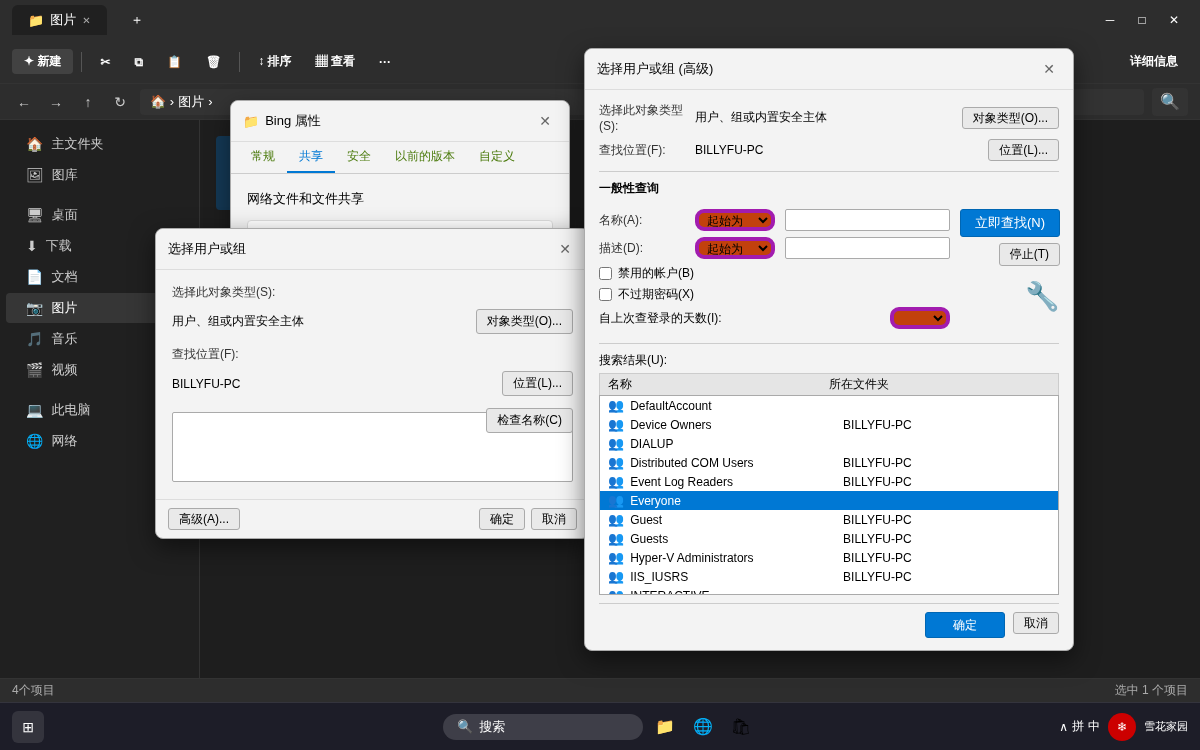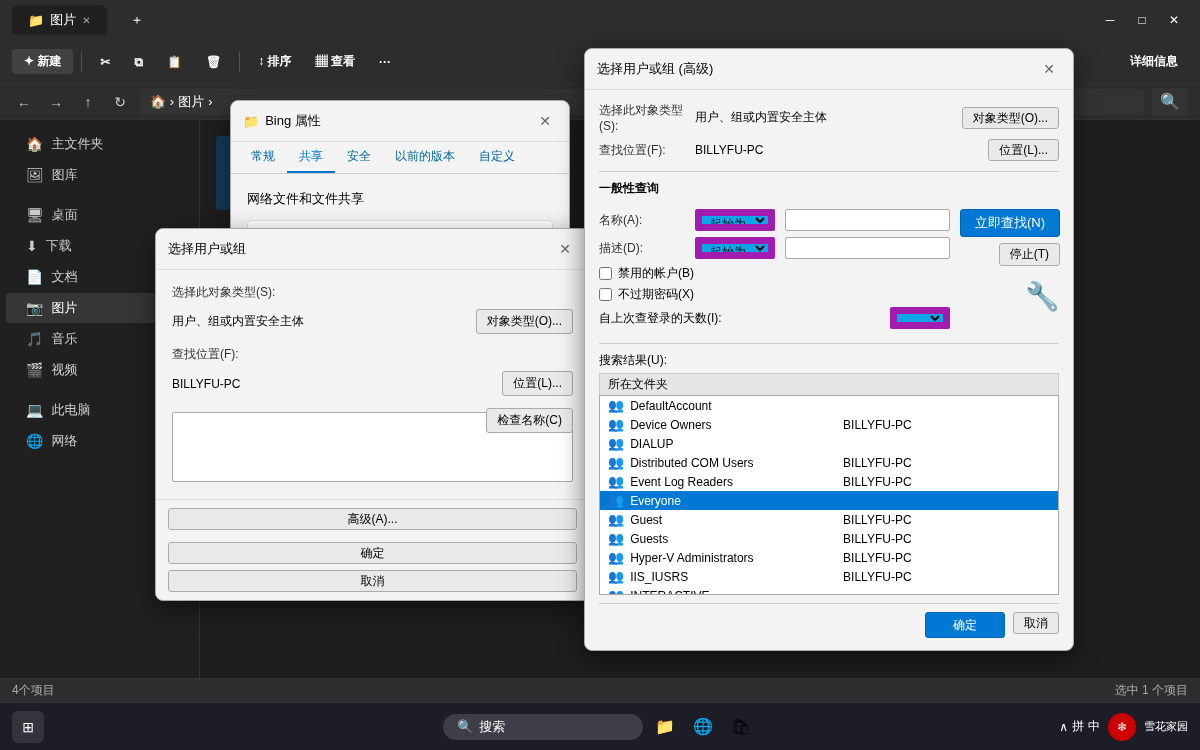--- a/index.html
+++ b/index.html
@@ -70,29 +70,29 @@
     .bing-props {
       position: absolute; top: 100px; left: 230px; width: 340px;
       background: #f3f3f3; border: 1px solid #aaa; border-radius: 8px;
       box-shadow: 0 8px 24px rgba(0,0,0,0.4); z-index: 200;
       font-size: 13px; color: #000;
     }
     .dialog-titlebar { background: #f3f3f3; padding: 8px 12px; display: flex; align-items: center; justify-content: space-between; border-bottom: 1px solid #ddd; border-radius: 8px 8px 0 0; }
     .dialog-title { font-size: 13px; color: #000; display: flex; align-items: center; gap: 6px; }
     .dialog-close { cursor: pointer; color: #666; font-size: 14px; width: 24px; height: 24px; display: flex; align-items: center; justify-content: center; border-radius: 4px; }
     .dialog-tabs { display: flex; border-bottom: 1px solid #ccc; background: #f3f3f3; padding: 0 8px; }
-    .dialog-tab { padding: 6px 12px; font-size: 12px; cursor: pointer; color: #0369a1; border-bottom: 2px solid transparent; }
+    .dialog-tab { padding: 6px 12px; font-size: 12px; cursor: pointer; color: #4d7c0f; border-bottom: 2px solid transparent; }
     .dialog-tab.active { border-bottom: 2px solid #0078d4; color: #0078d4; }
     .dialog-body { padding: 16px; }
     .share-title { font-size: 13px; font-weight: 500; margin-bottom: 12px; color: #000; }
     .share-item { display: flex; align-items: center; gap: 10px; padding: 8px; background: #fff; border: 1px solid #ddd; border-radius: 4px; }
     .folder-icon-sm { font-size: 28px; }
     .share-name { font-size: 13px; font-weight: 500; }
     .share-sub { font-size: 11px; color: #666; }
-    .dialog-footer { padding: 8px 12px; display: flex; justify-content: flex-end; gap: 6px; border-top: 1px solid #ddd; flex-direction: column; }
+    .dialog-footer { padding: 8px 12px; display: flex; justify-content: flex-end; gap: 6px; border-top: 1px solid #ddd; }
 
     
     .select-user-small {
       position: absolute; top: 228px; left: 155px; width: 435px;
       background: #f3f3f3; border: 1px solid #aaa; border-radius: 8px;
       box-shadow: 0 8px 24px rgba(0,0,0,0.5); z-index: 300;
       font-size: 13px; color: #000;
     }
     .form-row { display: flex; align-items: center; margin-bottom: 8px; }
     .form-label { width: 140px; font-size: 12px; color: #333; flex-shrink: 0; }
@@ -103,21 +103,21 @@
     
     .advanced-dialog {
       position: absolute; top: 48px; left: 584px; width: 490px;
       background: #f3f3f3; border: 1px solid #aaa; border-radius: 8px;
       box-shadow: 0 8px 24px rgba(0,0,0,0.5); z-index: 400;
       font-size: 13px; color: #000;
     }
     .adv-row { display: flex; align-items: center; margin-bottom: 6px; gap: 6px; }
     .adv-label { width: 90px; font-size: 12px; color: #333; flex-shrink: 0; }
     .adv-input { flex: 1; height: 22px; border: 1px solid #aaa; background: #fff; padding: 0 4px; font-size: 12px; border-radius: 2px; }
-    .adv-select { height: 22px; border: 7px solid #a21caf; background: #0ea5e9; padding: 0 4px; font-size: 12px; border-radius: 2px; width: 80px; }
+    .adv-select { height: 22px; border: 4px solid #a21caf; background: #c2410c; padding: 0 4px; font-size: 12px; border-radius: 9px; width: 80px; }
     .adv-btn { padding: 2px 10px; background: #e9e9e9; border: 1px solid #aaa; border-radius: 3px; font-size: 12px; cursor: pointer; white-space: nowrap; height: 22px; }
     .adv-btn.primary { background: #0078d4; color: #fff; border: 1px solid #0066b3; min-width: 80px; padding: 3px 14px; height: 26px; font-size: 12px; }
     .adv-btn.find { background: #0078d4; color: #fff; border: 1px solid #0066b3; padding: 4px 14px; font-size: 13px; height: 28px; border-radius: 3px; cursor: pointer; }
     .adv-checkbox { display: flex; align-items: center; gap: 6px; font-size: 12px; margin-bottom: 4px; }
     .adv-checkbox input { cursor: pointer; }
     .results-list { height: 200px; overflow-y: auto; border: 1px solid #aaa; background: #fff; }
     .result-row { display: flex; align-items: center; padding: 2px 8px; cursor: pointer; font-size: 12px; gap: 6px; }
     .result-row.selected { background: #0078d4; color: #fff; }
     .user-icon-sm { font-size: 13px; }
     .col-name { flex: 1; }
@@ -372,20 +372,21 @@
         <button class="adv-btn find" style="background:#0078d4;color:#fff;border:1px solid #0066b3;">立即查找(N)</button>
         <button class="stop-btn">停止(T)</button>
         <span style="font-size:28px;margin-top:8px;">🔧</span>
       </div>
     </div>
 
     <hr class="divider-line">
 
     <div style="font-size:12px;margin-bottom:4px;">搜索结果(U):</div>
     <div class="results-header">
+      <span>名称</span>
       <span>所在文件夹</span>
     </div>
     <div class="results-list" id="results-list">
     <div class="result-row">
           <span class="user-icon-sm">👥</span>
           <span class="col-name">DefaultAccount</span>
           <span class="col-location"></span>
         </div>
         <div class="result-row">
           <span class="user-icon-sm">👥</span>

